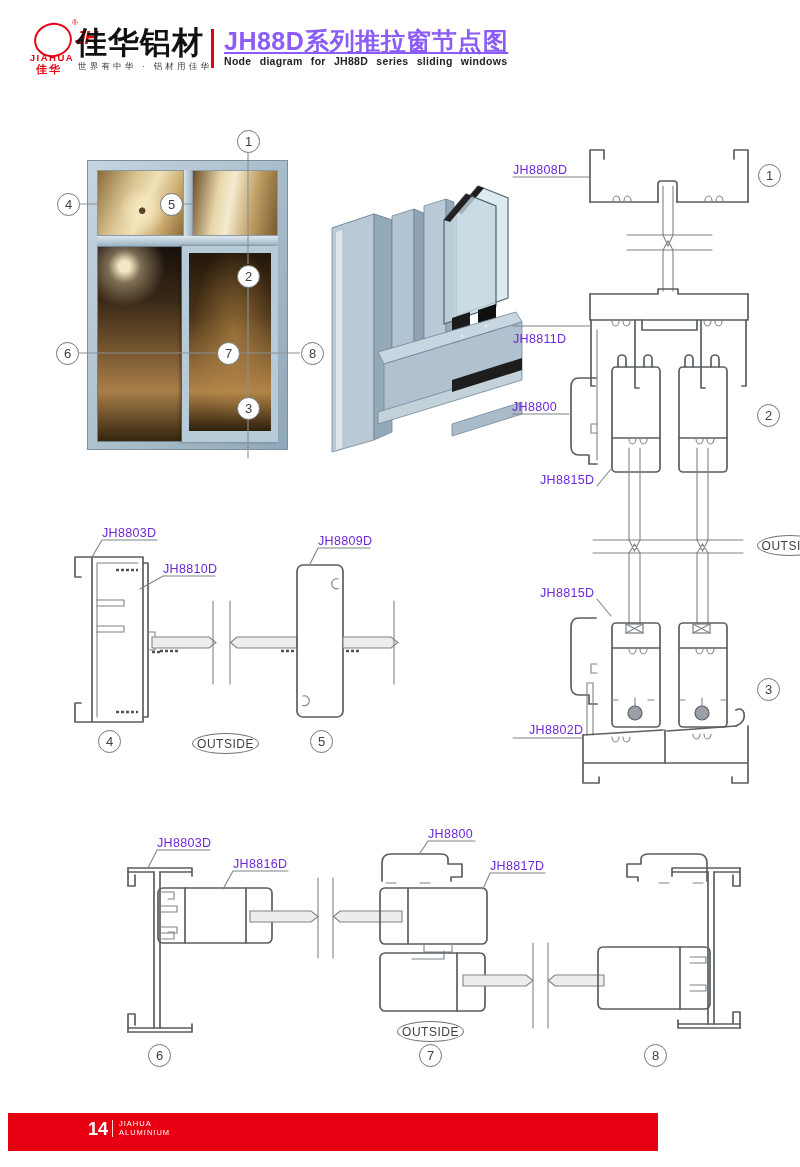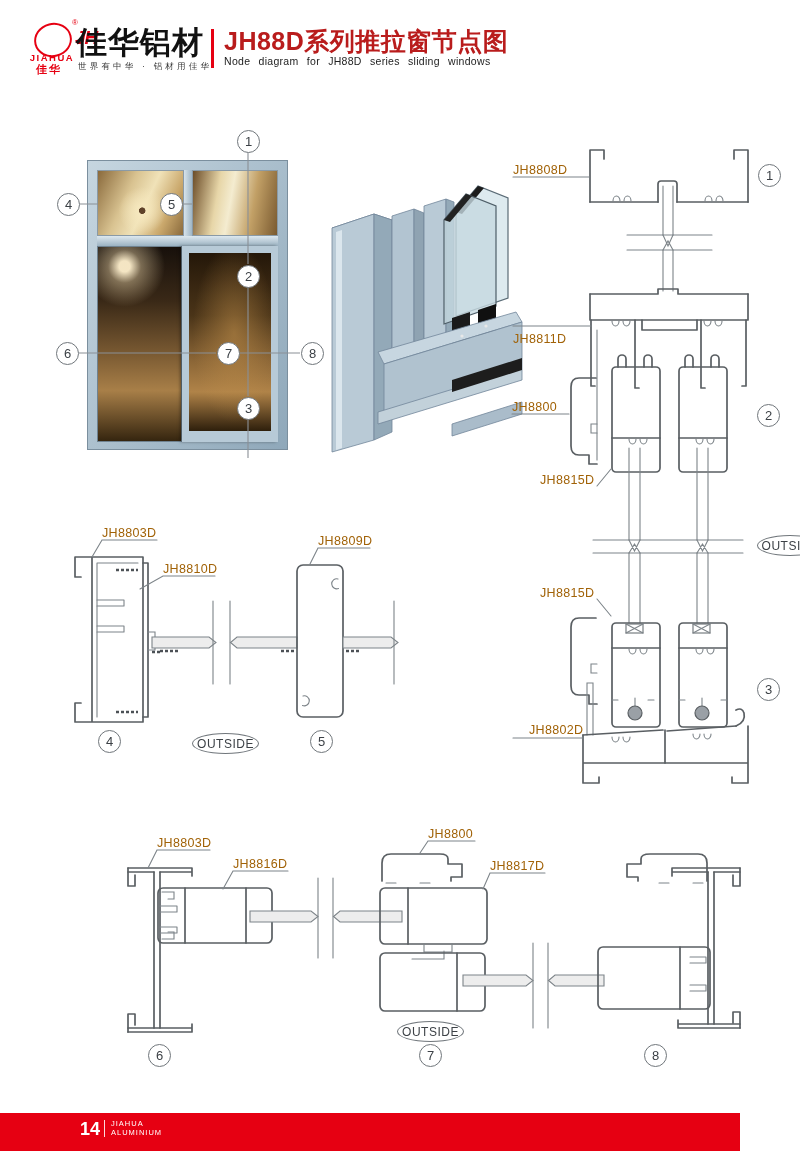--- a/index.html
+++ b/index.html
@@ -15,22 +15,22 @@
   
   .logo-mark{position:absolute;left:33px;top:21px;width:42px;height:42px;}
   .logo-ellipse{position:absolute;left:1px;top:2px;width:38px;height:34px;border:2.4px solid var(--accent-red);border-radius:50%;transform:rotate(-14deg);}
   .logo-jh{position:absolute;left:7px;top:6px;font-size:19px;font-weight:bold;font-style:italic;color:var(--accent-red);letter-spacing:-1px;margin-left:35px;}
   .logo-reg{position:absolute;right:-3px;top:-3px;font-size:8px;color:var(--accent-red);}
   .logo-latin{position:absolute;left:26px;top:52px;width:52px;text-align:center;font-size:9.5px;font-weight:bold;color:var(--accent-red);letter-spacing:1.5px;}
   .logo-cn{position:absolute;left:36px;top:62px;width:34px;font-size:11px;font-weight:bold;color:var(--accent-red);letter-spacing:2px;}
   .company-name{position:absolute;left:76px;top:22px;font-size:31px;font-weight:900;color:#111;letter-spacing:1px;}
   .slogan{position:absolute;left:78px;top:61px;font-size:8.5px;color:#333;letter-spacing:3.2px;white-space:nowrap;}
   .header-divider{position:absolute;left:211px;top:29px;width:2.5px;height:39px;background:var(--accent-red);}
-  .title-cn{position:absolute;left:224px;top:25px;font-size:25px;font-weight:bold;color:#b91c1c;letter-spacing:0.5px;white-space:nowrap;}
-  .title-en{position:absolute;left:224px;top:55px;font-size:10.5px;color:#222;letter-spacing:0.3px;word-spacing:5px;white-space:nowrap;}
+  .title-cn{position:absolute;left:224px;top:25px;font-size:25px;font-weight:bold;color:#8b5cf6;letter-spacing:0.5px;white-space:nowrap;text-decoration:underline;}
+  .title-en{position:absolute;left:224px;top:55px;font-size:10.5px;color:#222;letter-spacing:0.3px;word-spacing:5px;white-space:nowrap;font-weight:bold;}
 
   
   .window-photo{position:absolute;left:87px;top:160px;width:201px;height:290px;background:linear-gradient(120deg,#c6d6e0,#8fa8ba);border:1px solid #7b8f9e;padding:9px;z-index:1;}
   .win-inner{position:relative;width:100%;height:100%;}
   .transom{position:absolute;left:0;top:0;width:100%;height:66px;display:flex;}
   .t-pane{flex:1;border:1px solid #8a9aa6;}
   .t-pane.left{background:radial-gradient(circle at 52% 62%, #5f422a 0 5%, rgba(0,0,0,0) 6%),radial-gradient(circle at 52% 62%, rgba(246,232,190,.9) 8%, rgba(0,0,0,0) 40%),linear-gradient(115deg,#8a6a3c,#d9c391 35%,#f0e2b8 55%,#caa86c 78%,#8a6a3c);}
   .t-mullion{width:8px;background:linear-gradient(90deg,#d7e3ea,#9fb6c6);}
   .t-pane.right{background:linear-gradient(100deg,#6b4c28,#e7d6a8 30%,#f4ecd0 45%,#c2a066 70%,#7a5a30);}
   .transom-bar{position:absolute;left:0;top:66px;width:100%;height:10px;background:linear-gradient(#dde8ef,#9bb2c2);}
@@ -43,26 +43,26 @@
   svg.artwork{position:absolute;left:0;top:0;z-index:2;pointer-events:none;}
   .ln{fill:none;stroke:var(--line-gray);stroke-width:1.7;stroke-linecap:round;stroke-linejoin:round;}
   .thin{fill:none;stroke:#7d8489;stroke-width:1.1;stroke-linecap:round;}
   .callout-ln{fill:none;stroke:#8a9096;stroke-width:1.1;}
   .glassbar{fill:#ededed;stroke:#7d8489;stroke-width:1.1;}
   .dash{fill:none;stroke:#4c5156;stroke-width:2.6;stroke-dasharray:3 2;}
   .roller{fill:#9aa0a6;stroke:var(--line-gray);stroke-width:1.2;}
   .xblock{fill:#fff;stroke:#6b7176;stroke-width:1.1;}
 
   
-  .plabel{position:absolute;z-index:3;font-size:12.5px;color:#a16207;letter-spacing:0.3px;white-space:nowrap;}
+  .plabel{position:absolute;z-index:3;font-size:12.5px;color:#6d28d9;letter-spacing:0.3px;white-space:nowrap;}
   .callout{position:absolute;z-index:3;width:23px;height:23px;border:1.2px solid #70767b;border-radius:50%;background:#fff;display:flex;align-items:center;justify-content:center;font-size:13px;color:#3c4146;}
   .outside-oval{position:absolute;z-index:3;height:21px;border:1.3px solid #70767b;border-radius:50%;background:#fff;display:flex;align-items:center;justify-content:center;font-size:12px;letter-spacing:0.5px;color:#3c4146;padding:0 7px;white-space:nowrap;}
 
   
-  .footer-bar{position:absolute;left:0;top:1113px;width:740px;height:38px;background:var(--accent-red);}
+  .footer-bar{position:absolute;left:8px;top:1113px;width:650px;height:38px;background:var(--accent-red);}
   .footer-page{position:absolute;left:80px;top:6px;font-size:18px;font-weight:bold;color:#fff;}
   .footer-div{position:absolute;left:104px;top:7px;width:1px;height:17px;background:rgba(255,255,255,.85);}
   .footer-brand{position:absolute;left:111px;top:6px;font-size:7.5px;line-height:9px;color:#fff;letter-spacing:1px;}
 </style>
 </head>
 <body>
 
 <div class="page">
 
   <div class="logo-mark">

